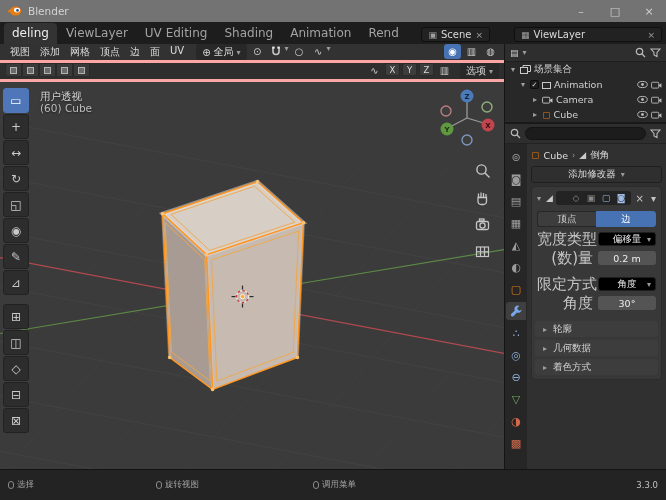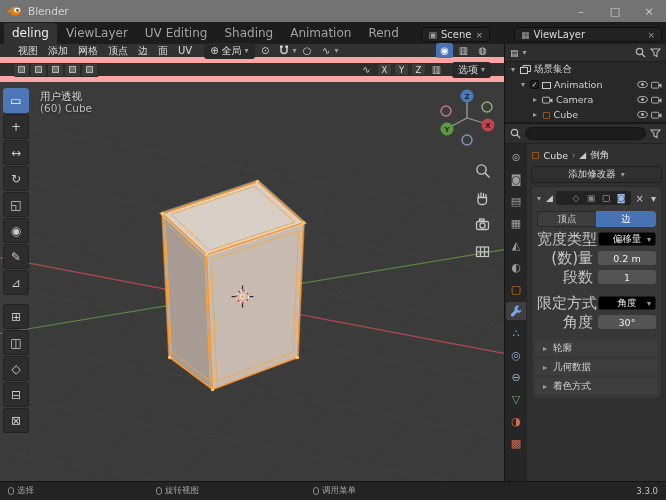--- a/index.html
+++ b/index.html
@@ -17,21 +17,21 @@
 .topbar{height:22px;min-height:22px;background:#1d1d1d;display:flex;align-items:flex-end;padding:0 4px;gap:1px}
 .tab{padding:3px 8px 4px;color:#a3a3a3;font-size:12px;border-radius:4px 4px 0 0;white-space:nowrap}
 .tab.active{background:#333;color:#ececec}
 .tbwidget{display:flex;align-items:center;gap:4px;background:#222;border:1px solid #0f0f0f;border-radius:3px;padding:1px 6px;margin-bottom:2px;white-space:nowrap}
 .tbwidget .gicon{color:#9f9f9f;font-size:9px}
 .sep{flex:1}
 
 
 .main{flex:1;display:flex;min-height:0}
 .left{width:505px;min-width:505px;display:flex;flex-direction:column;border-right:1px solid #151515}
-.hdr{height:19px;min-height:19px;background:#323232;display:flex;align-items:center;padding:0 13px;border-bottom:6px solid #fca5a5}
+.hdr{height:19px;min-height:19px;background:#323232;display:flex;align-items:flex-start;padding:0 5px;border-bottom:3px solid #fca5a5}
 .hdr2{background:#2e2e2e}
 .menu{padding:1px 5px;border-radius:3px;color:#dcdcdc;white-space:nowrap}
 .pill{display:flex;align-items:center;gap:3px;background:#282828;border-radius:3px;padding:1px 6px;margin-left:7px;white-space:nowrap}
 .hicon{min-width:17px;height:15px;display:flex;align-items:center;justify-content:center;border-radius:3px;color:#cdcdcd;font-size:10px;margin-left:2px}
 .hicon.blue{background:#4772b3;color:#fff}
 .arw{color:#9a9a9a;font-size:8px}
 .axisbtn{width:15px;height:13px;background:#3d3d3d;border:1px solid #2a2a2a;border-radius:2px;display:flex;align-items:center;justify-content:center;color:#ddd;font-size:8.5px;margin-left:2px}
 .sqbtn{width:17px;height:14px;background:#3a3a3a;border:1px solid #2a2a2a;display:flex;align-items:center;justify-content:center}
 .sqbtn:first-child{border-radius:3px 0 0 3px}
 .sqbtn .sq{width:7px;height:7px;border:1px solid #b2b2b2;background:#6b6b6b}
@@ -85,21 +85,21 @@
 .prow{display:flex;align-items:center;gap:5px;height:16px;padding:0 2px}
 .plabel{width:56px;min-width:56px;text-align:right;color:#c6c6c6;font-size:15px;white-space:nowrap}
 .pctl{flex:1;height:14px;border-radius:3px;display:flex;align-items:center;justify-content:center;position:relative;font-size:9.5px;color:#ededed}
 .pctl.drop{background:#000000;border:1px solid #1e1e1e}
 .pctl.drop .arw{position:absolute;right:4px}
 .pctl.val{background:#545454}
 .gaprow{height:4px}
 .psec{height:16px;background:#3d3d3d;border-radius:3px;display:flex;align-items:center;gap:4px;padding:0 6px;color:#d5d5d5;font-size:9.5px}
 
 
-.statusbar{height:19px;min-height:13px;background:#232323;border-top:1px solid #141414;display:flex;align-items:center;gap:4px;padding:0 8px;color:#a2a2a2;font-size:8.5px}
+.statusbar{height:31px;min-height:13px;background:#232323;border-top:1px solid #141414;display:flex;align-items:center;gap:4px;padding:0 8px;color:#a2a2a2;font-size:8.5px}
 .sbg{display:flex;align-items:center;gap:3px;white-space:nowrap}
 .mouse{width:6px;height:8px;border:1px solid #8a8a8a;border-radius:3px;display:inline-block}
 .sb2{margin-left:118px}.sb3{margin-left:110px}
 .version{margin-left:auto;color:#c0c0c0}
 svg{display:block}
 </style>
 </head>
 <body>
 
 <div class="app">
@@ -523,24 +523,20 @@
                 <span class="plabel">宽度类型</span>
                 <div class="pctl drop">
                   <span>偏移量</span>
                   <span class="arw">▾</span>
                 </div>
               </div>
               <div class="prow">
                 <span class="plabel">(数)量</span>
                 <div class="pctl val">0.2 m</div>
               </div>
-              <div class="prow">
-                <span class="plabel">段数</span>
-                <div class="pctl val">1</div>
-              </div>
               <div class="gaprow"></div>
               <div class="prow">
                 <span class="plabel">限定方式</span>
                 <div class="pctl drop">
                   <span>角度</span>
                   <span class="arw">▾</span>
                 </div>
               </div>
               <div class="prow">
                 <span class="plabel">角度</span>

